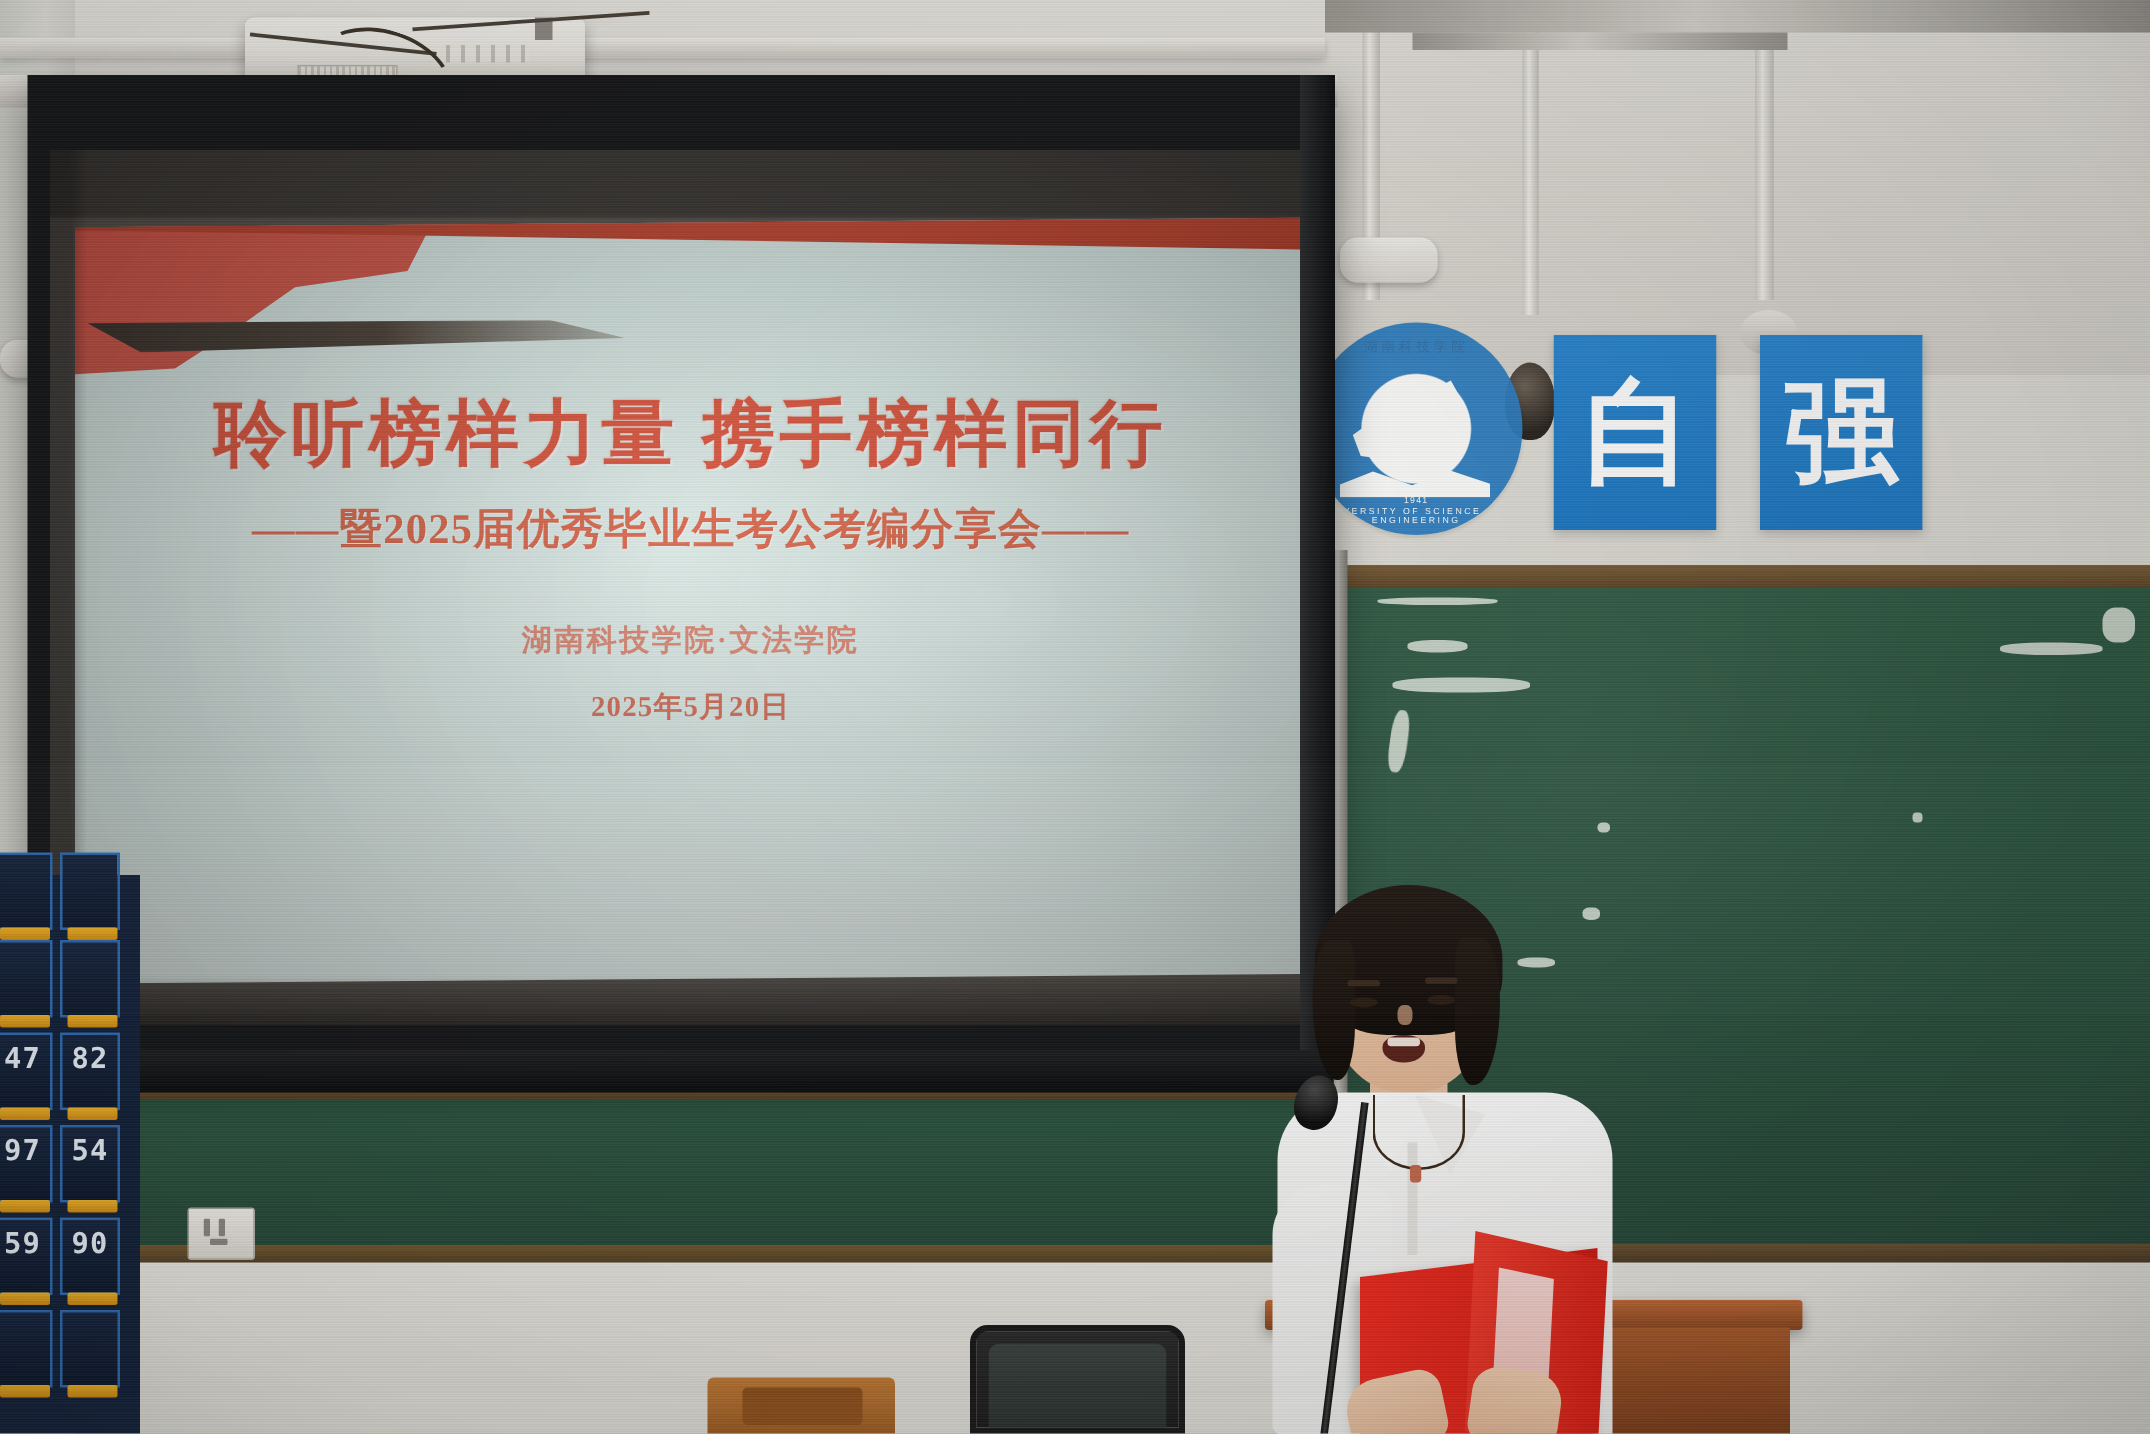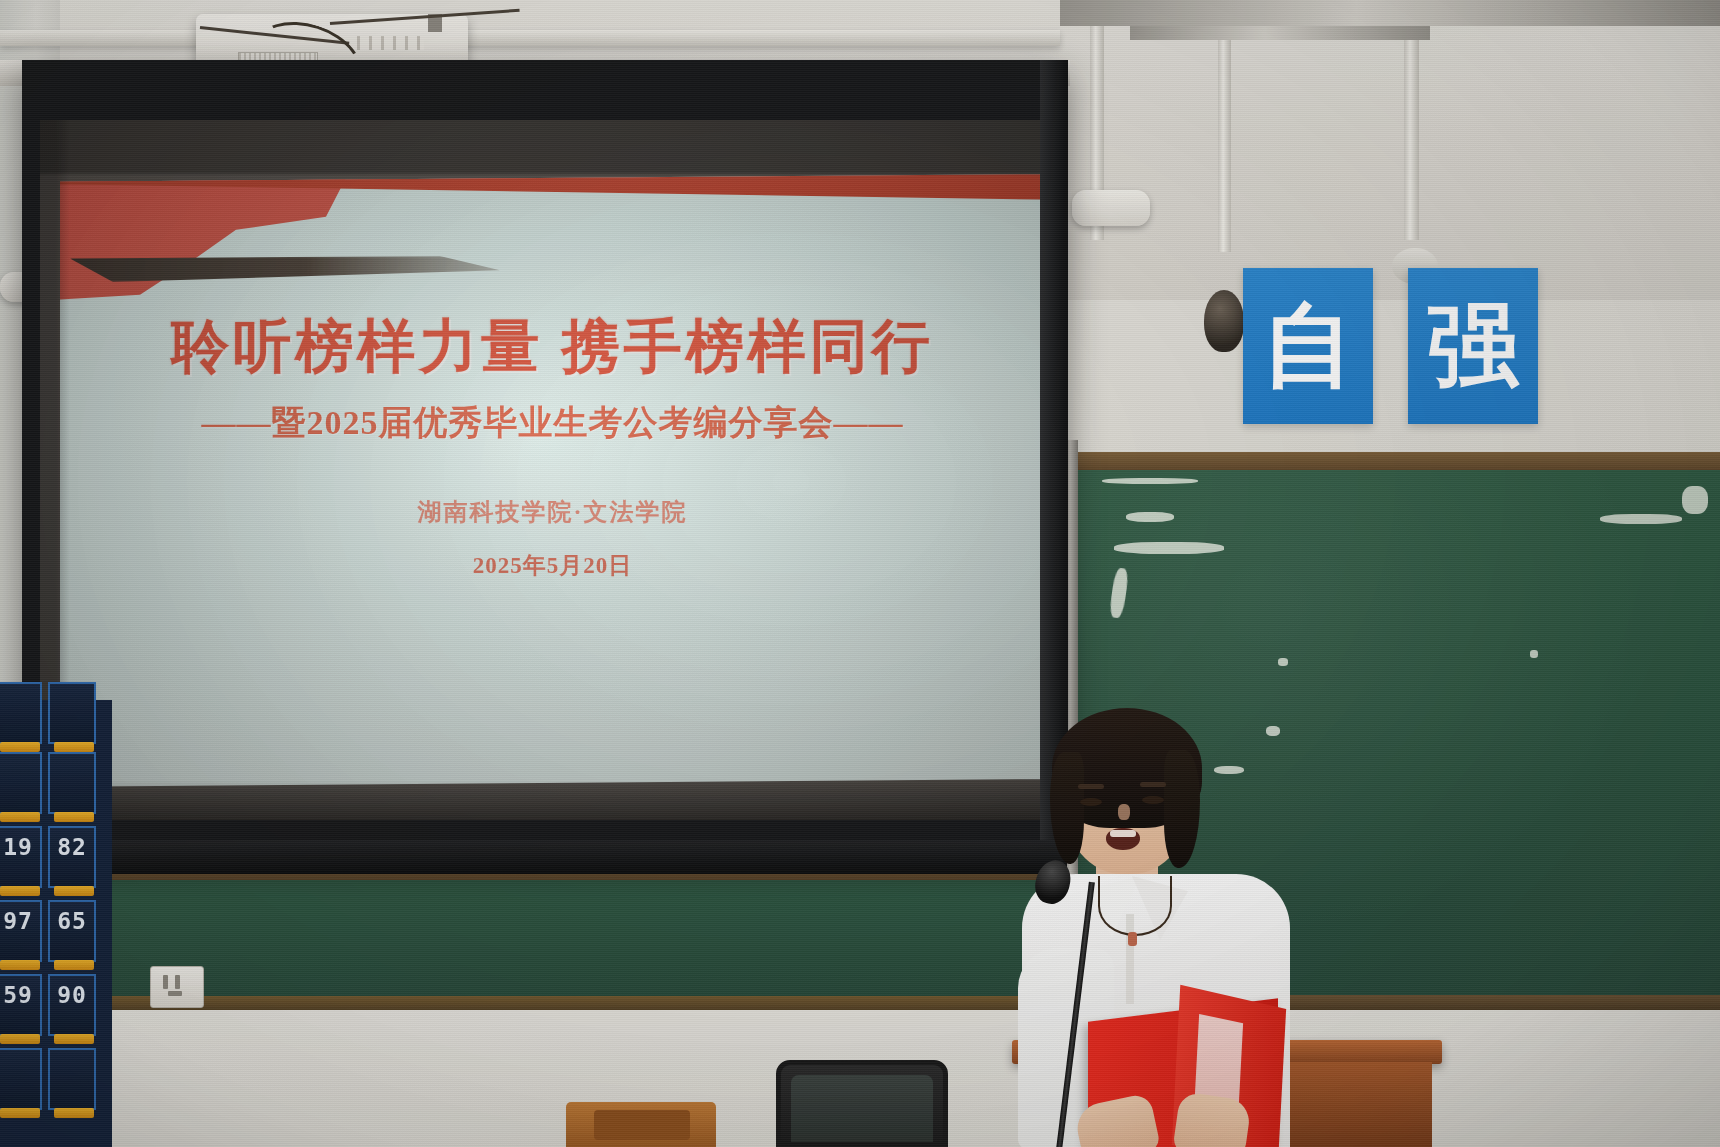--- a/index.html
+++ b/index.html
@@ -465,20 +465,28 @@
   <div class="board-ledge"></div>
   <div class="edge-strip"></div>
   <div class="wall-below"></div>
 
   <div class="outlet">
     <i style="left:12px;top:8px;width:5px;height:14px;"></i>
     <i style="left:24px;top:8px;width:5px;height:14px;"></i>
     <i style="left:17px;top:24px;width:14px;height:5px;"></i>
   </div>
 
+  <div class="emblem">
+    <div class="emblem-ring"></div>
+    <div class="emblem-txt-top">湖南科技学院</div>
+    <div class="emblem-bird"></div>
+    <div class="emblem-wave"></div>
+    <div class="emblem-year">1941</div>
+    <div class="emblem-txt-bot">UNIVERSITY OF SCIENCE AND ENGINEERING</div>
+  </div>
 
   <div class="blue-sign" id="sign-zi">
     <span>自</span>
   </div>
   <div class="blue-sign" id="sign-qiang">
     <span>强</span>
   </div>
 
   <div class="screen-frame"></div>
   <div class="screen-side"></div>
@@ -499,33 +507,33 @@
         <div class="slide-date">2025年5月20日</div>
 
       </div>
     </div>
   </div>
   <div class="screen-glass"></div>
   <div class="screen-bar-bottom"></div>
 
   <div class="lockers">
     <div class="lk" style="left:-6px;top:126px;">
-      <b>19</b>
+      <b>47</b>
         <i></i>
     </div>
     <div class="lk" style="left:48px;top:126px;">
       <b>82</b>
         <i></i>
     </div>
     <div class="lk" style="left:-6px;top:200px;">
       <b>97</b>
         <i></i>
     </div>
     <div class="lk" style="left:48px;top:200px;">
-      <b>65</b>
+      <b>54</b>
         <i></i>
     </div>
     <div class="lk" style="left:-6px;top:274px;">
       <b>59</b>
         <i></i>
     </div>
     <div class="lk" style="left:48px;top:274px;">
       <b>90</b>
         <i></i>
     </div>

